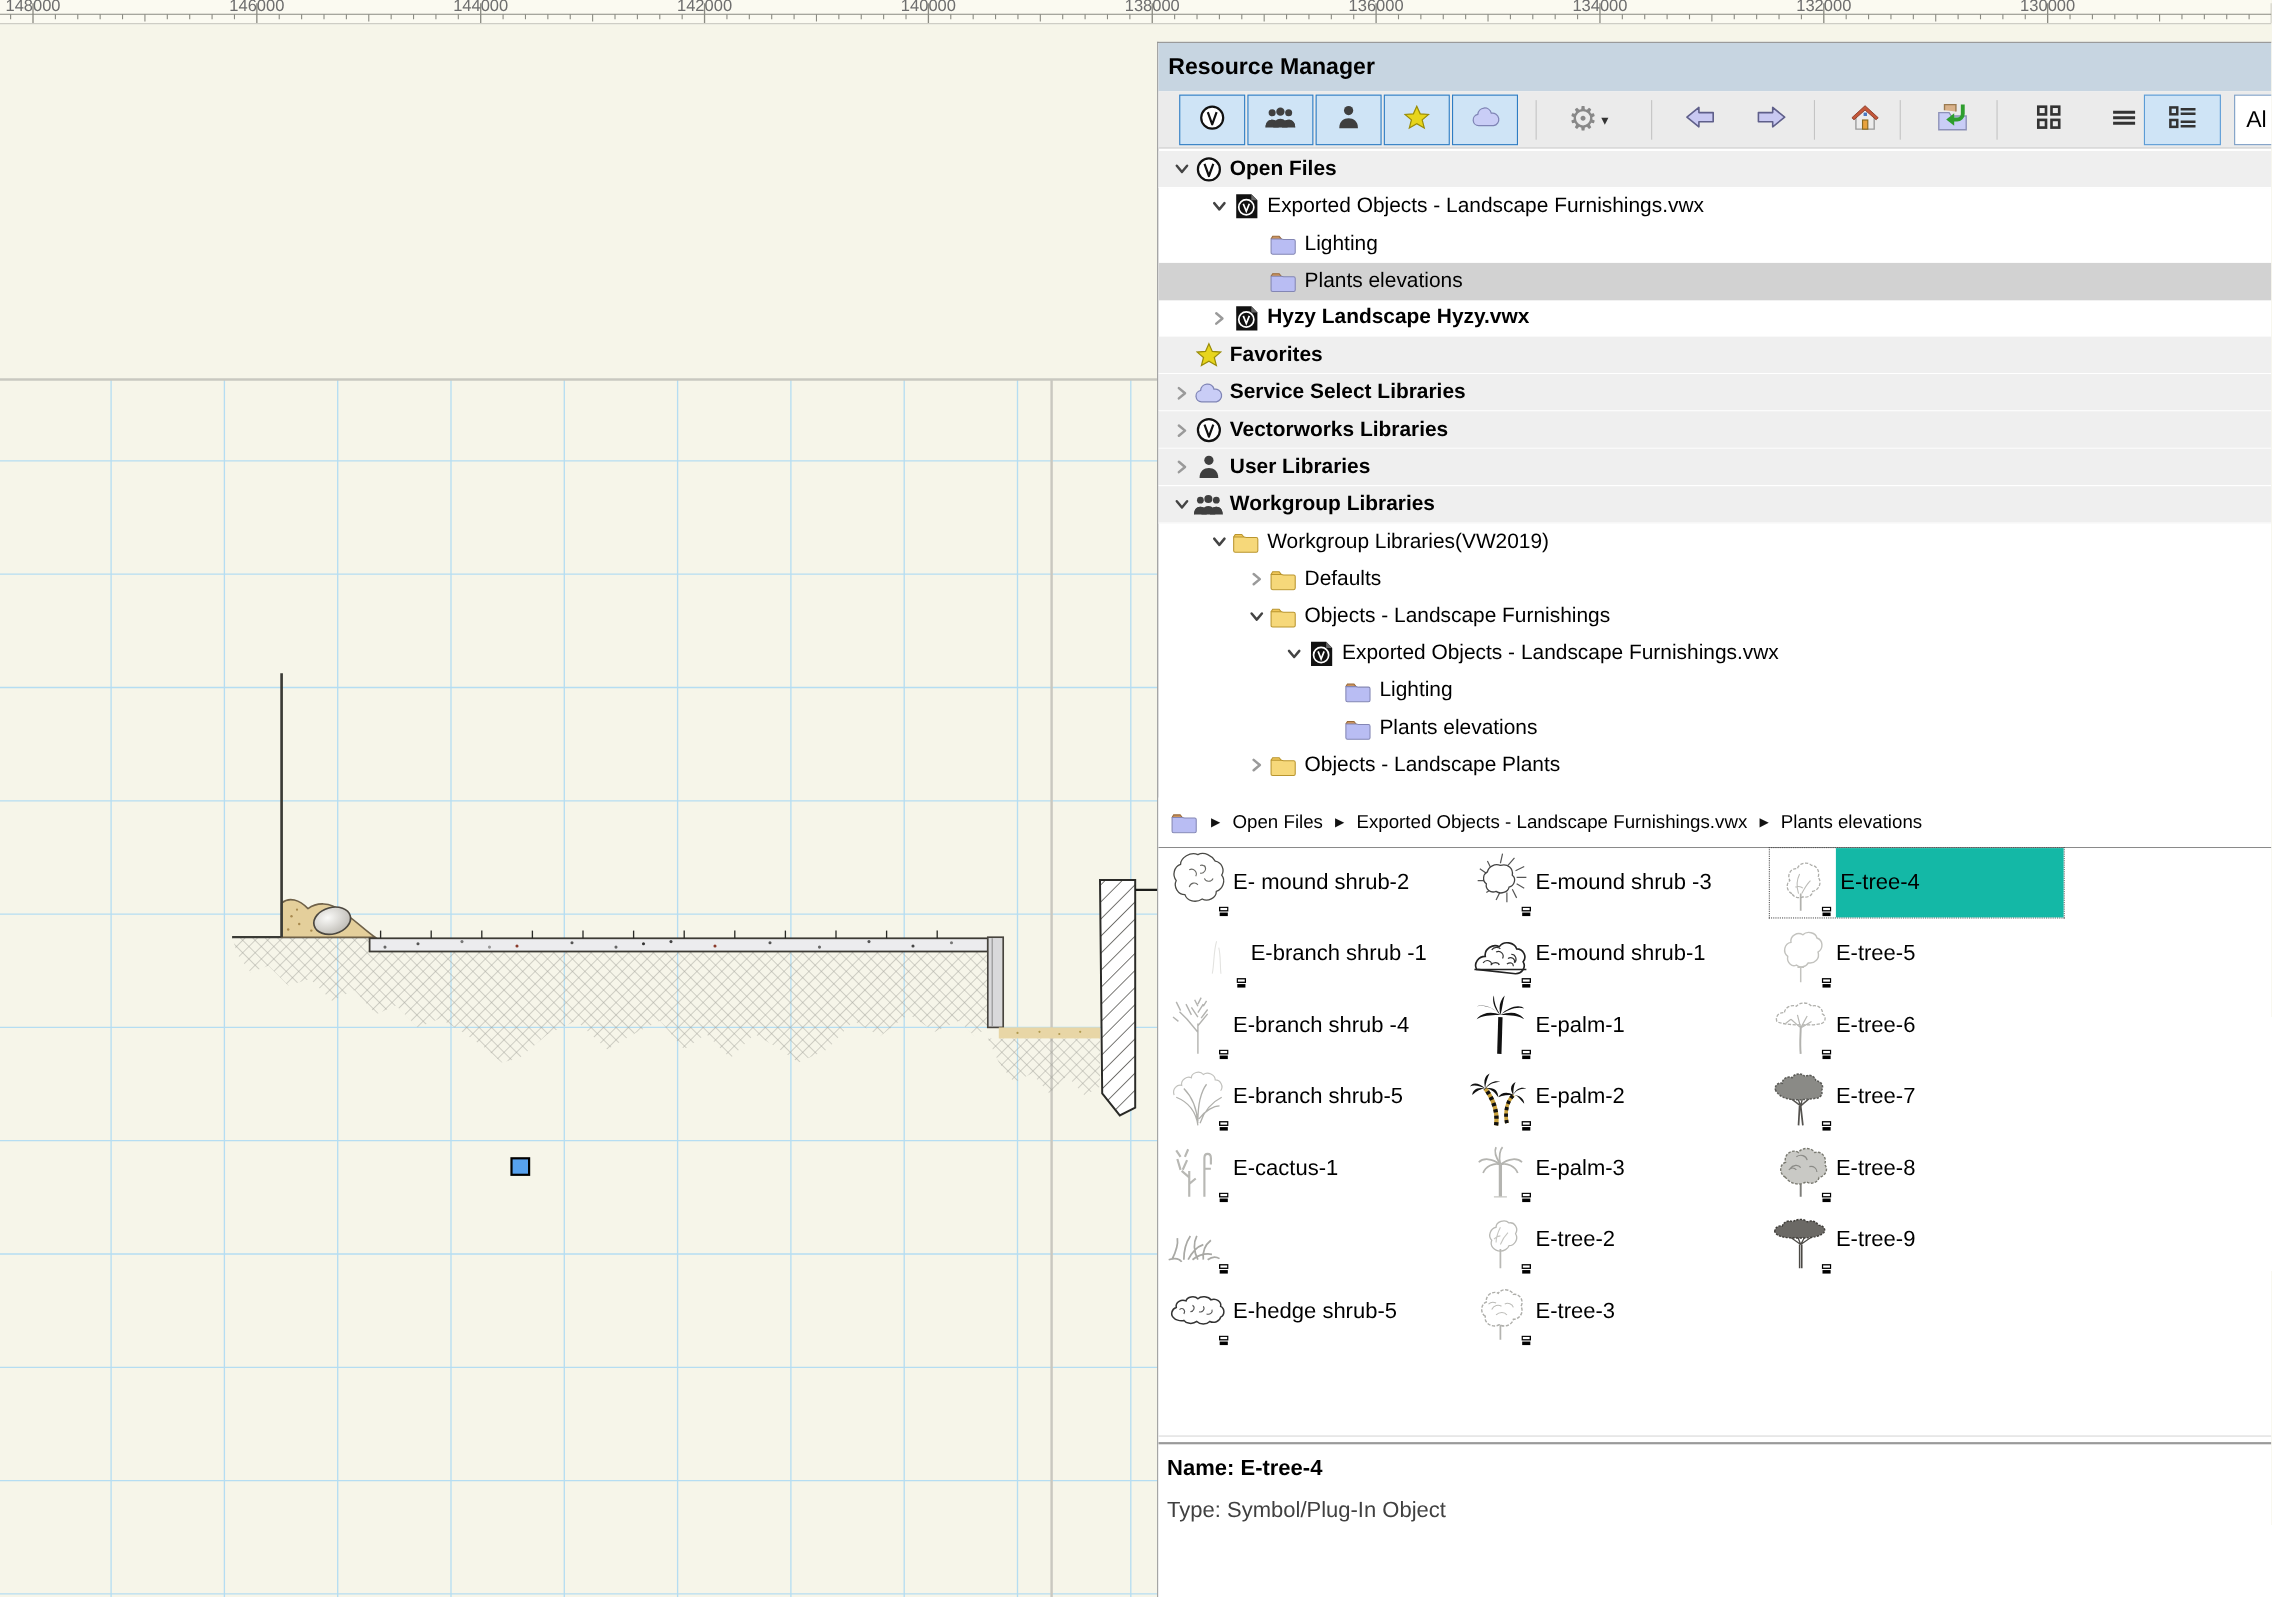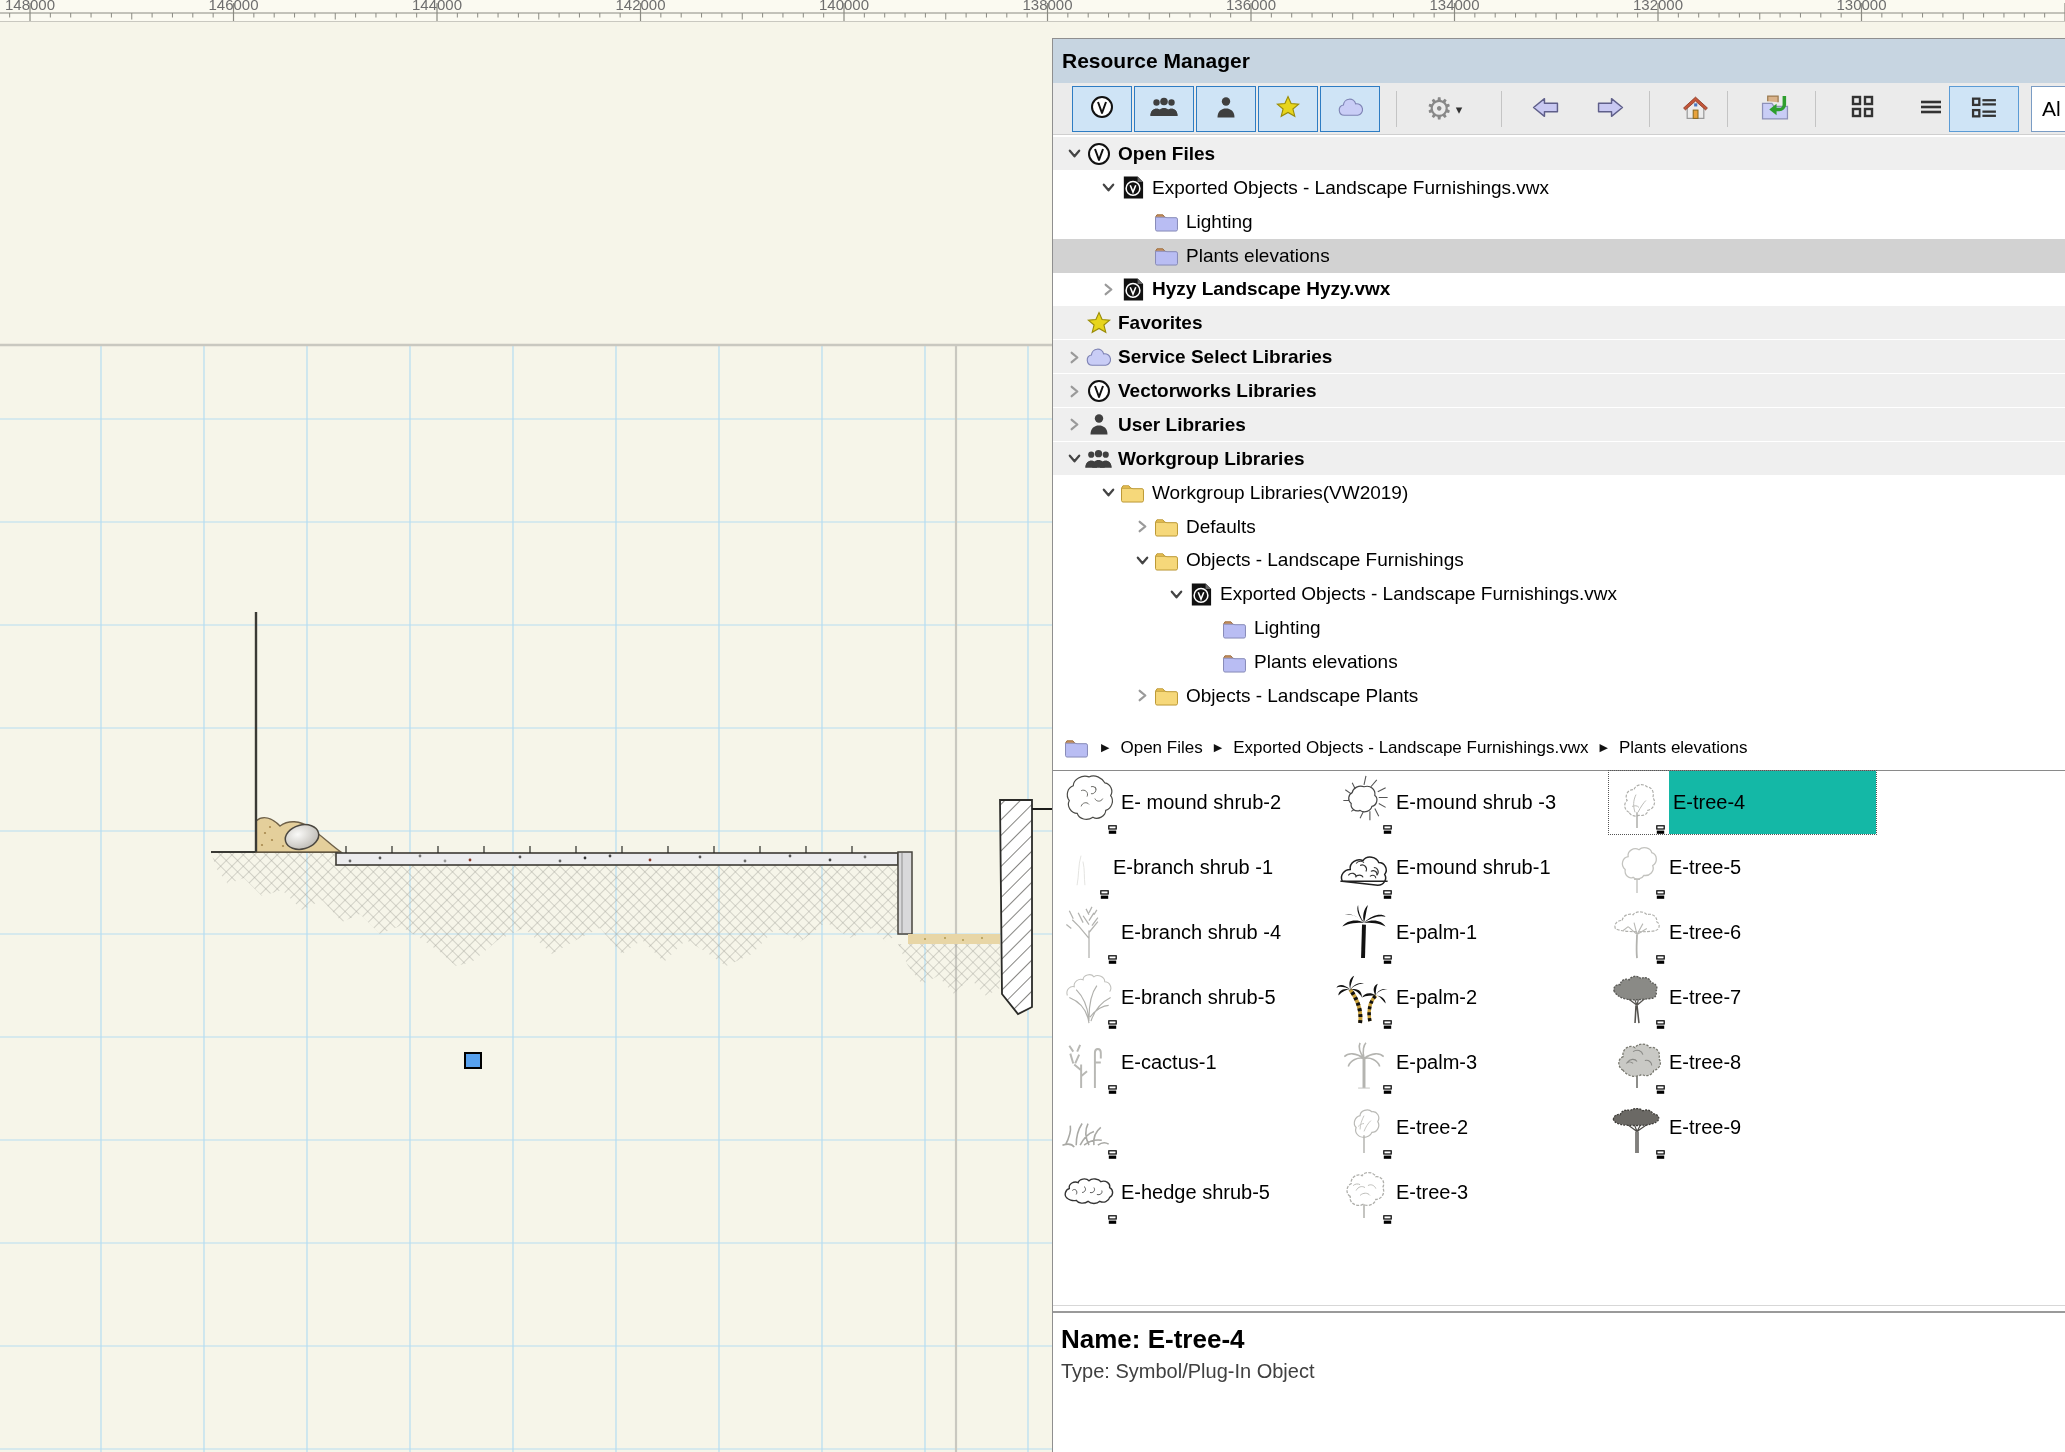--- a/index.html
+++ b/index.html
@@ -52,21 +52,21 @@
   .res-thumb svg { width:56px; height:61px; }
   .res-badge { position:absolute; left:47px; top:50px; width:9px; height:10px; }
   .res-label { position:absolute; left:60px; top:0; height:63px; right:0;
                display:flex; align-items:center; font-size:20px; color:#000; white-space:nowrap; }
   .res-item.selected .res-label { background:#14b8a6; padding-left:4px; }
 
   #rm-divider { position:absolute; left:0; top:1264px; width:100%; height:13px; background:#fff; }
   #rm-divider .l1 { position:absolute; top:2px; width:100%; height:1px; background:#d7d7d7; }
   #rm-divider .l2 { position:absolute; top:8px; width:100%; height:2px; background:#9a9a9a; }
   #rm-info { position:absolute; left:0; top:1277px; width:100%; bottom:0; background:#fff; padding:8px 0 0 8px; }
-  #info-name { font-size:26px; font-weight:bold; color:#000; margin-bottom:5px; }
+  #info-name { font-size:20px; font-weight:bold; color:#000; margin-bottom:15px; }
   #info-type { font-size:20px; color:#404040; }
 </style>
 </head>
 <body>
 
 <div id="ruler">
   <svg id="ruler-svg" width="2065" height="22">
       <rect x="0" y="0" width="2065" height="22" fill="#fbfaf1"></rect>
       <line x1="0" y1="13" x2="2065" y2="13" stroke="#8a8a82" stroke-width="1"></line>
       <line x1="9.649999999999999" y1="13" x2="9.649999999999999" y2="17.5" stroke="#8a8a82" stroke-width="1"></line>
@@ -701,21 +701,21 @@
             <path d="M28 58V42" stroke="#b2b2ae" stroke-width="1.6"></path>
             <path d="M20 42c-5-2-6-9-2-12-3-5 1-12 7-11 1-5 9-7 13-3 5 0 8 6 6 11 4 4 1 12-5 13 0 4-5 6-9 5-4 2-9 0-10-3z" fill="none" stroke="#aeaeaa" stroke-width="1.2" stroke-dasharray="3 1.4"></path>
             <path d="M26 42c-2-6-2-12 1-18m2 18c3-6 6-10 8-12m-14 6c3-1 5-1 7 1" fill="none" stroke="#bcbcb8" stroke-width="1"></path>
           </svg></span>
         <span class="res-badge"><svg width="9" height="10" viewBox="0 0 9 10">
             <rect x="0.8" y="0.8" width="7.4" height="3.2" fill="none" stroke="#000" stroke-width="1.2"></rect>
             <rect x="0.8" y="5.6" width="7.4" height="3.2" fill="#000"></rect>
           </svg></span>
         <span class="res-label">E-tree-4</span>
       </div>
-      <div class="res-item" style="left: 0; top: 65px;">
+      <div class="res-item" style="left: 24px; top: 65px; text-align: center;">
         <span class="res-thumb"><svg viewBox="0 0 56 62">
             <path d="M24 50c2-10 1-20 4-30m4 30c-1-8 0-16-2-24" stroke="#e3e3e0" stroke-width="1" fill="none"></path>
           </svg></span>
         <span class="res-badge"><svg width="9" height="10" viewBox="0 0 9 10">
             <rect x="0.8" y="0.8" width="7.4" height="3.2" fill="none" stroke="#000" stroke-width="1.2"></rect>
             <rect x="0.8" y="5.6" width="7.4" height="3.2" fill="#000"></rect>
           </svg></span>
         <span class="res-label">E-branch shrub -1</span>
       </div>
       <div class="res-item" style="left: 283px; top: 65px;">

